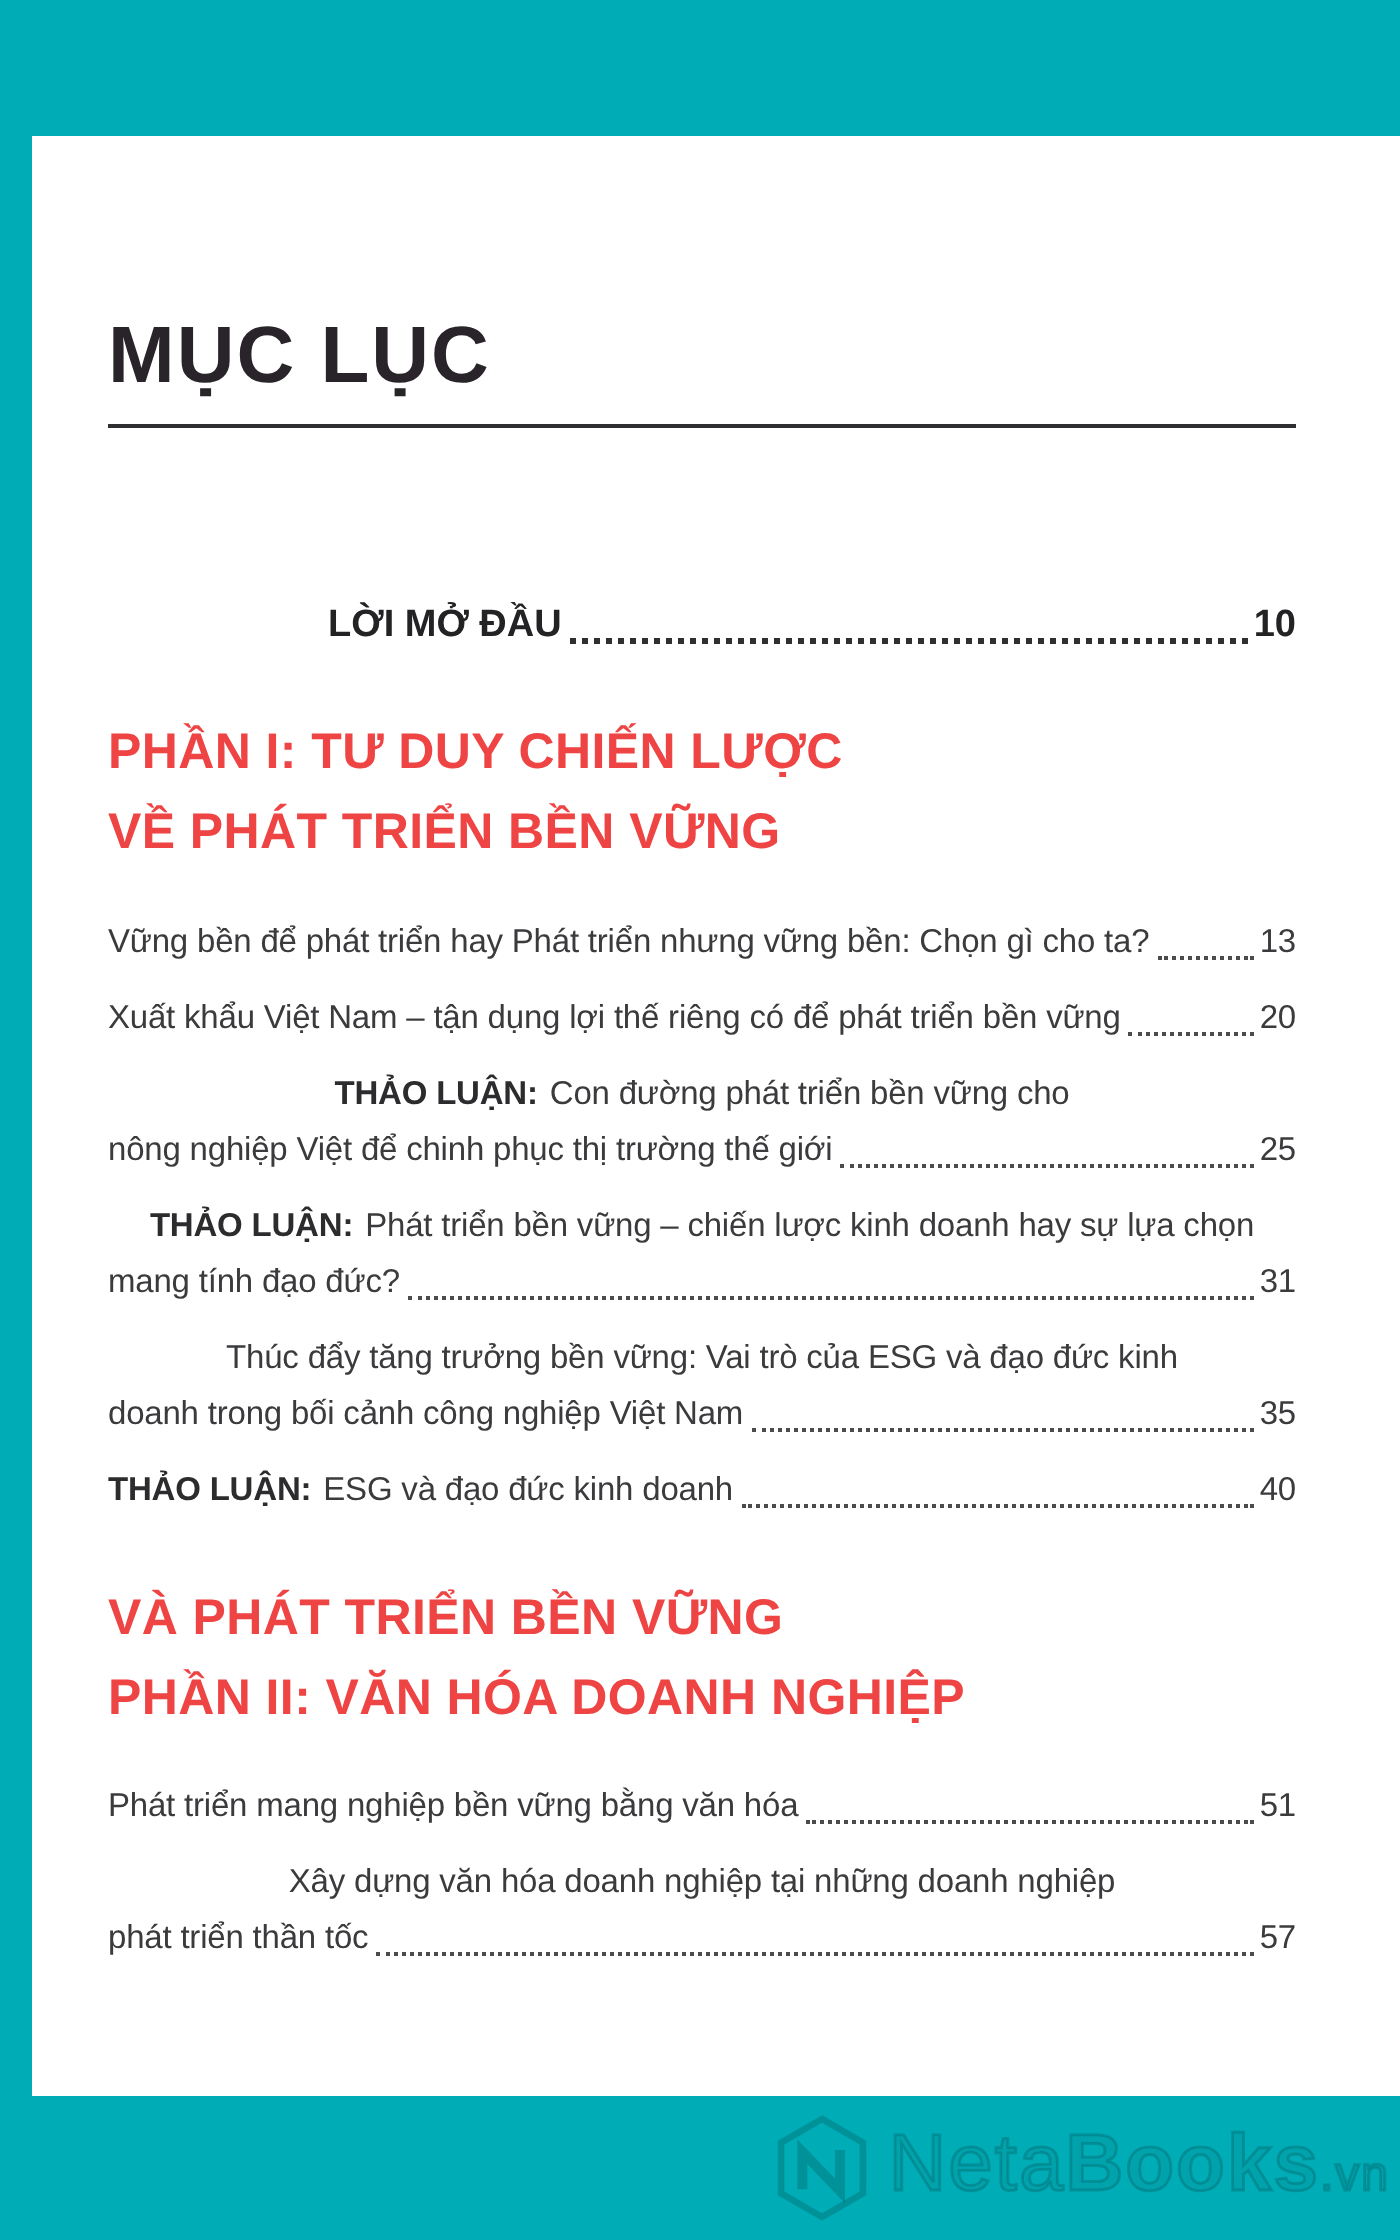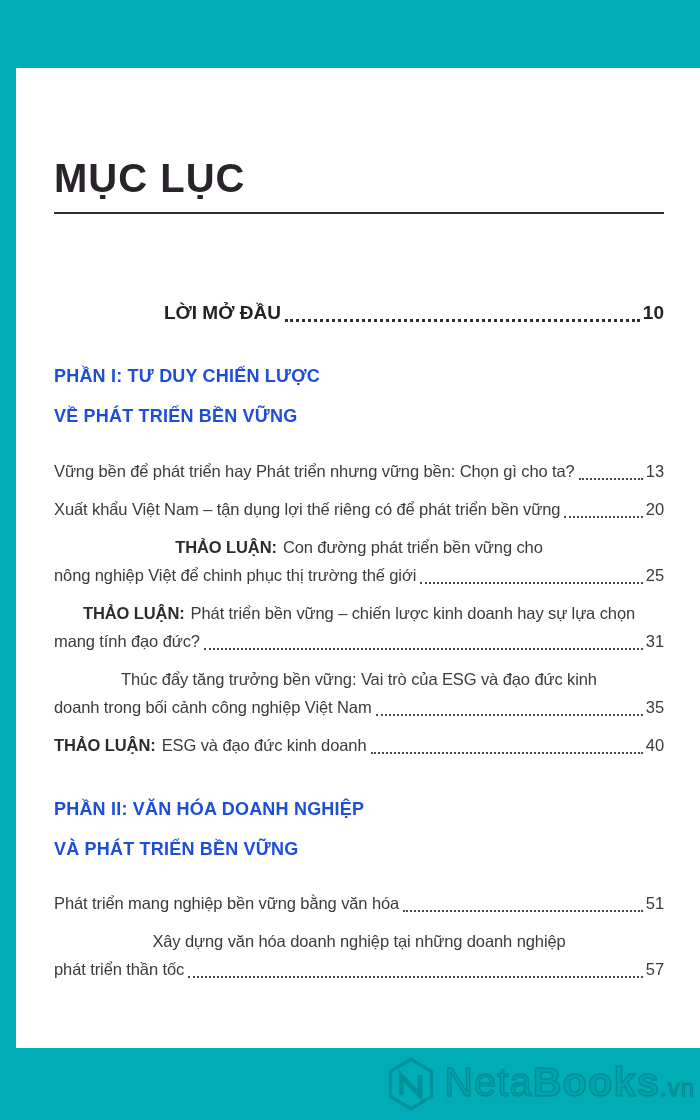--- a/index.html
+++ b/index.html
@@ -4,40 +4,40 @@
 <style>
   html,body{margin:0;padding:0;}
   body{
     width:700px;height:1120px;position:relative;overflow:hidden;
     background:#00ACB5;
     font-family:"Liberation Sans","DejaVu Sans",sans-serif;
   }
   .page{
     position:absolute;left:16px;top:68px;right:0;bottom:72px;
     background:#ffffff;
-    padding:84px 36px 0 38px;
+    padding:84px 52px 0 38px;
     box-sizing:border-box;
   }
   .book-title{
     font-size:40px;line-height:52px;font-weight:800;
     color:#29242A;letter-spacing:1px;
   }
   .title-rule{
     border:none;border-top:2px solid #2F2F31;
     margin:8px 0 0 0;
   }
   .preface-row{
     margin-top:85px;padding-left:110px;
     display:flex;align-items:flex-end;
     font-size:19px;line-height:28px;font-weight:700;color:#232326;
   }
   .preface-row .dots{border-bottom:3px dotted #2F2F32;margin:0 3px 5px 4px;}
   .section-heading{
-    font-size:18px;line-height:40px;font-weight:800;
-    color:#1d4ed8;letter-spacing:0.2px;
+    font-size:25px;line-height:40px;font-weight:800;
+    color:#ef4444;letter-spacing:0.2px;
   }
   .sec1 .section-heading{margin-top:29px;}
   .sec2 .section-heading{margin-top:30px;}
   .entries{margin-top:21px;}
   .sec2 .entries{margin-top:20px;}
   .entry{
     margin-bottom:10px;
     font-size:16.5px;line-height:28px;color:#3B3B3E;letter-spacing:-0.1px;text-align:center;
   }
   .entry .line1{white-space:nowrap;}
@@ -142,22 +142,22 @@
           <span class="pageno">40</span>
         </div>
       </div>
 
 
     </div>
   </div>
 
   <div class="sec2">
     <div class="section-heading">
+      <div>VÀ PHÁT TRIỂN BỀN VỮNG</div>
       <div>PHẦN II: VĂN HÓA DOANH NGHIỆP</div>
-      <div>VÀ PHÁT TRIỂN BỀN VỮNG</div>
     </div>
 
     <div class="entries">
 
       <div class="entry">
         <div class="row">
           <span>Phát triển mang nghiệp bền vững bằng văn hóa</span>
           <span class="dots"></span>
           <span class="pageno">51</span>
         </div>

